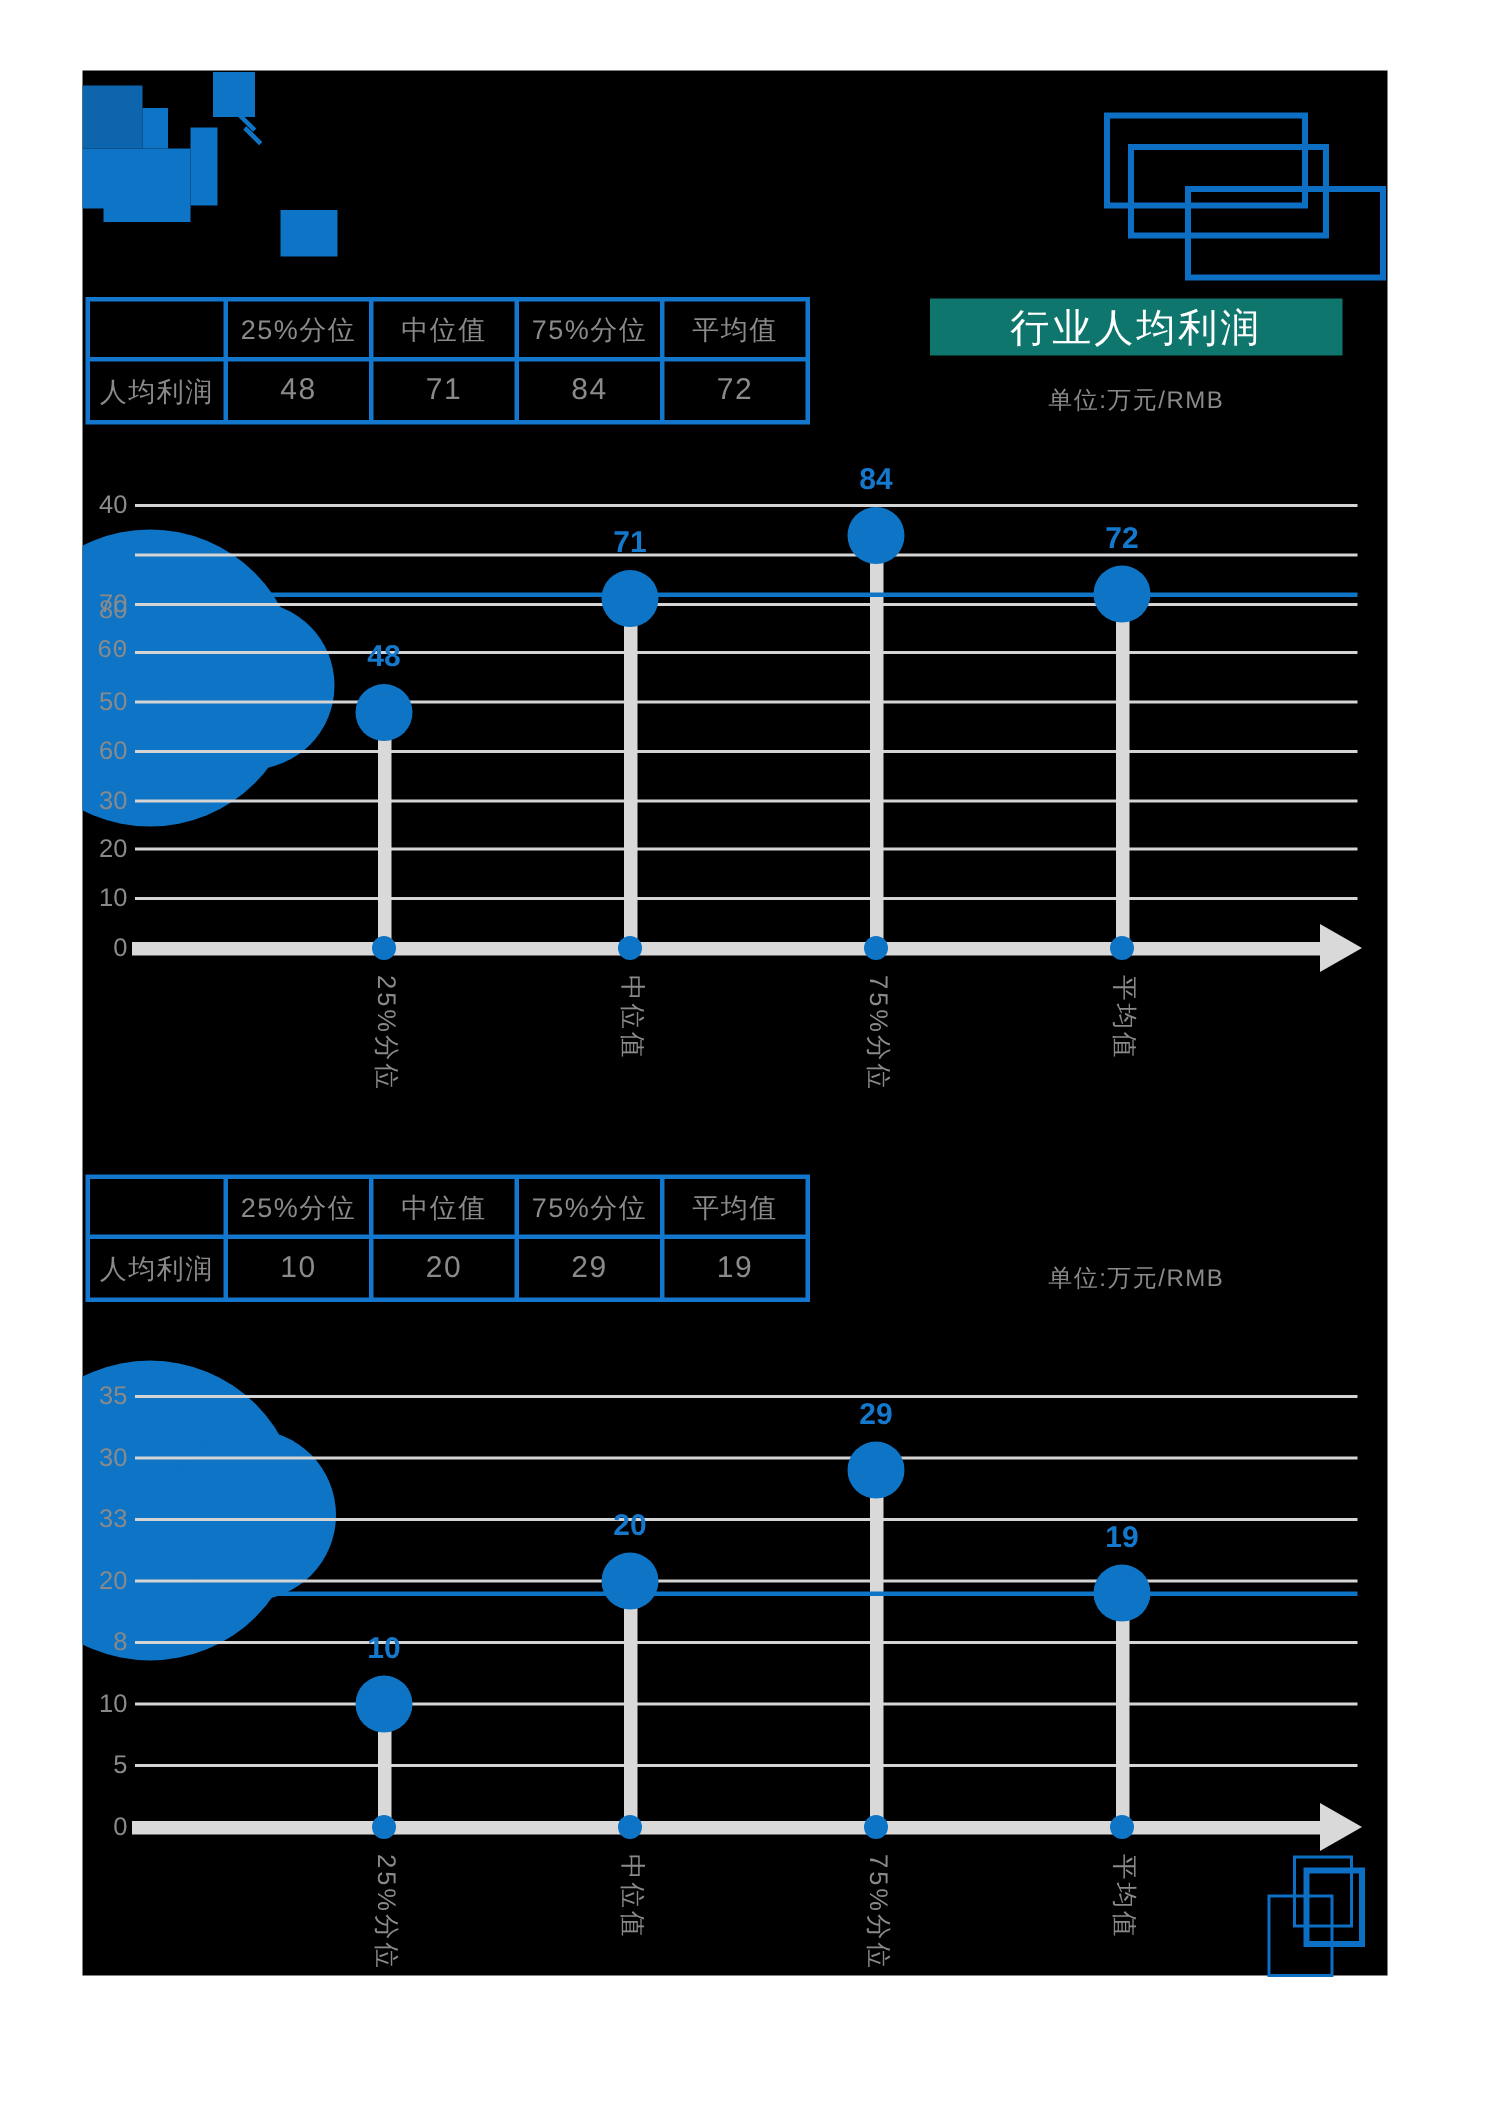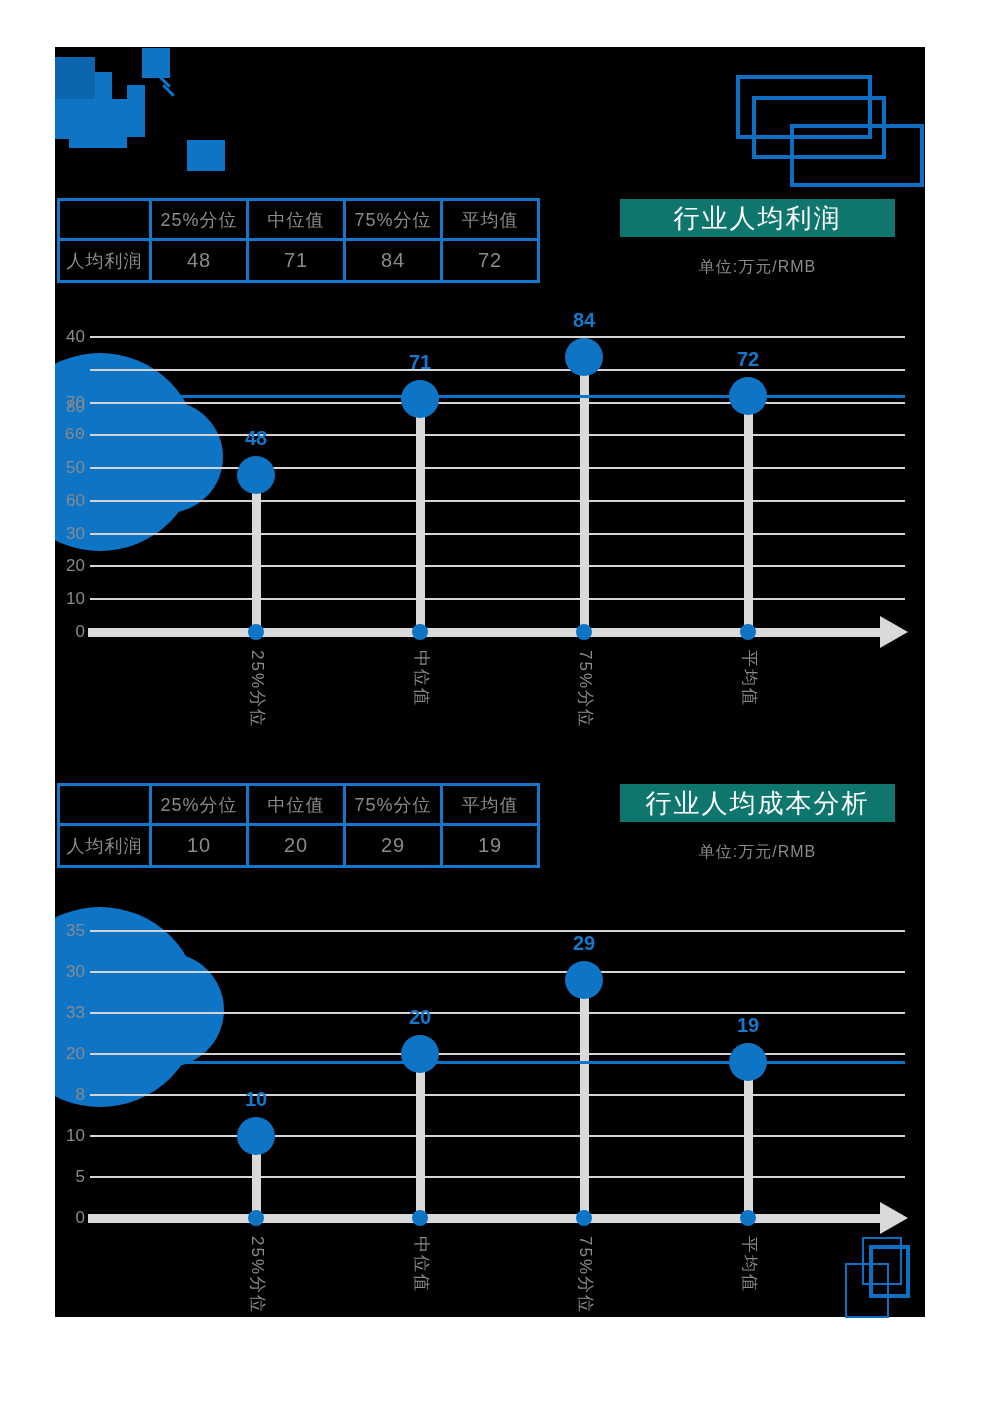--- a/index.html
+++ b/index.html
@@ -95,21 +95,20 @@
       <div class="cell hdr">25%分位</div>
       <div class="cell hdr">中位值</div>
       <div class="cell hdr">75%分位</div>
       <div class="cell hdr">平均值</div>
       <div class="cell lbl">人均利润</div>
       <div class="cell val">10</div>
       <div class="cell val">20</div>
       <div class="cell val">29</div>
       <div class="cell val">19</div>
     </div>
-  <div class="banner" style="top:784px;">行业人均成本分析</div>
   <div class="unit" style="top:842px;">单位:万元/RMB</div>
 
   <div class="blob-clip" id="blob-layer">
       <div class="blob-circle" style="left: -54px; top: 306px; width: 198px; height: 198px; background: rgb(14, 116, 198);"></div>
       <div class="blob-circle" style="left: 56px; top: 354px; width: 112px; height: 112px; background: rgb(14, 116, 198);"></div>
       <div class="blob-circle" style="left: -55px; top: 860px; width: 200px; height: 200px; background: rgb(14, 116, 198);"></div>
       <div class="blob-circle" style="left: 55px; top: 906px; width: 114px; height: 114px; background: rgb(14, 116, 198);"></div>
     </div>
 
   <div id="chart-0">

